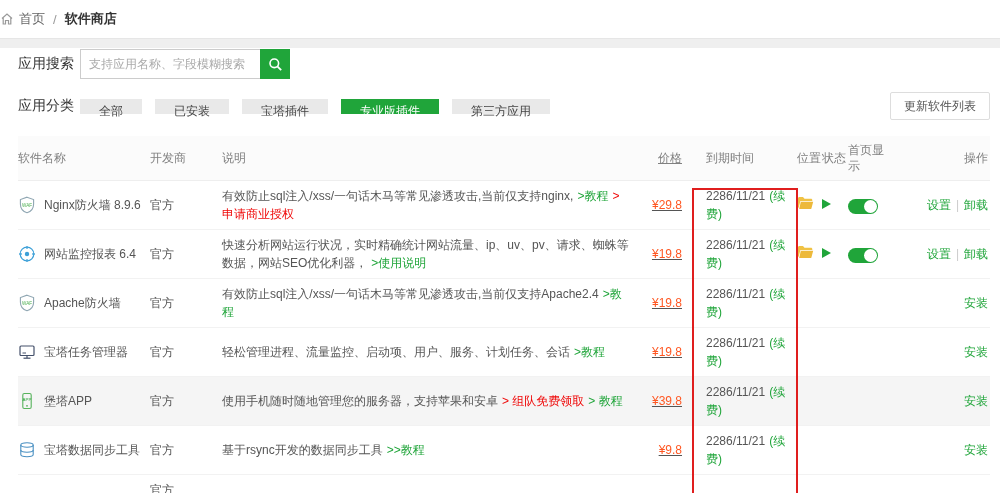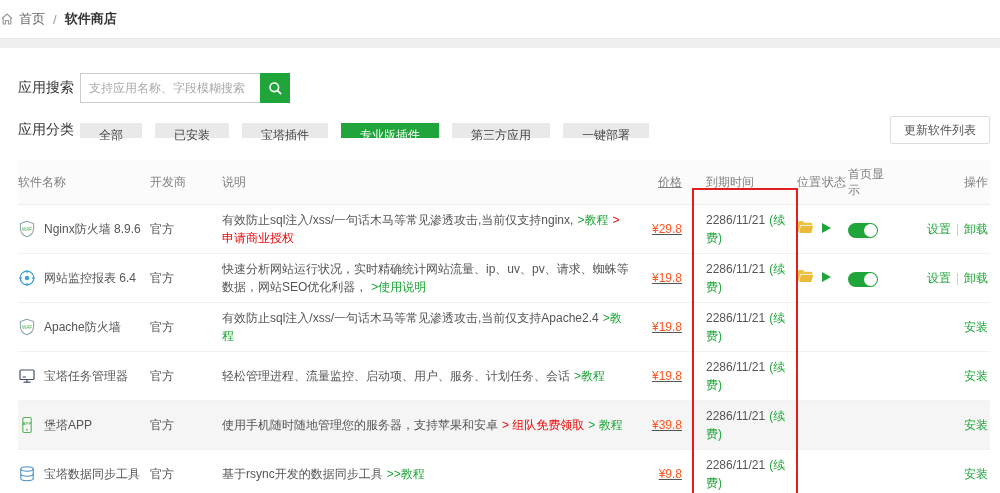--- a/index.html
+++ b/index.html
@@ -5,21 +5,21 @@
   * { box-sizing: border-box; margin: 0; padding: 0; }
   html,body { width:1000px; height:493px; overflow:hidden; background:#fff;
     font-family:"Liberation Sans","DejaVu Sans",sans-serif; color:#555; }
   .topbar { height:38px; display:flex; align-items:center; background:#fff; }
   .crumb-home { display:flex; align-items:center; color:#666; font-size:13px; cursor:pointer; }
   .crumb-home svg { margin-right:5px; }
   .crumb-sep { color:#999; margin:0 8px; font-size:13px; }
   .crumb-cur { color:#333; font-size:13px; font-weight:bold; }
   .divider-band { height:10px; background:#efefef; border-top:1px solid #e6e6e6; }
   .content { padding:0 10px 0 18px; }
-  .search-row { margin-top:25px; display:flex; align-items:center; }
+  .search-row { margin-top:1px; display:flex; align-items:center; }
   .field-label { font-size:14px; color:#333; width:62px; flex:0 0 62px; }
   .search-box { display:flex; }
   .search-input { width:180px; height:30px; border:1px solid #ccc; border-right:none;
     padding:0 8px; font-size:12px; color:#333; outline:none; }
   .search-input::placeholder { color:#aaa; }
   .search-btn { width:30px; height:30px; background:#20a53a; border:none; cursor:pointer;
     display:flex; align-items:center; justify-content:center; }
   .cat-row { margin-top:13px; display:flex; align-items:center; }
   .cat-tabs { display:flex; align-items:center; flex-wrap:nowrap; }
   .cat-tab { display:inline-block; height:15px; line-height:25px; padding:0 19px; margin-right:13px;
@@ -86,21 +86,20 @@
   </div>
 
   <div class="cat-row">
     <span class="field-label">应用分类</span>
     <div class="cat-tabs" id="cat-tabs">
         <span class="cat-tab">全部</span>
         <span class="cat-tab">已安装</span>
         <span class="cat-tab">宝塔插件</span>
         <span class="cat-tab active">专业版插件</span>
         <span class="cat-tab">第三方应用</span>
-        <span class="cat-tab">一键部署</span>
       </div>
     <button class="update-btn">更新软件列表</button>
   </div>
 
   <table class="app-table">
     <colgroup>
       <col style="width:132px">
         <col style="width:72px">
         <col style="width:408px">
       <col style="width:58px">

